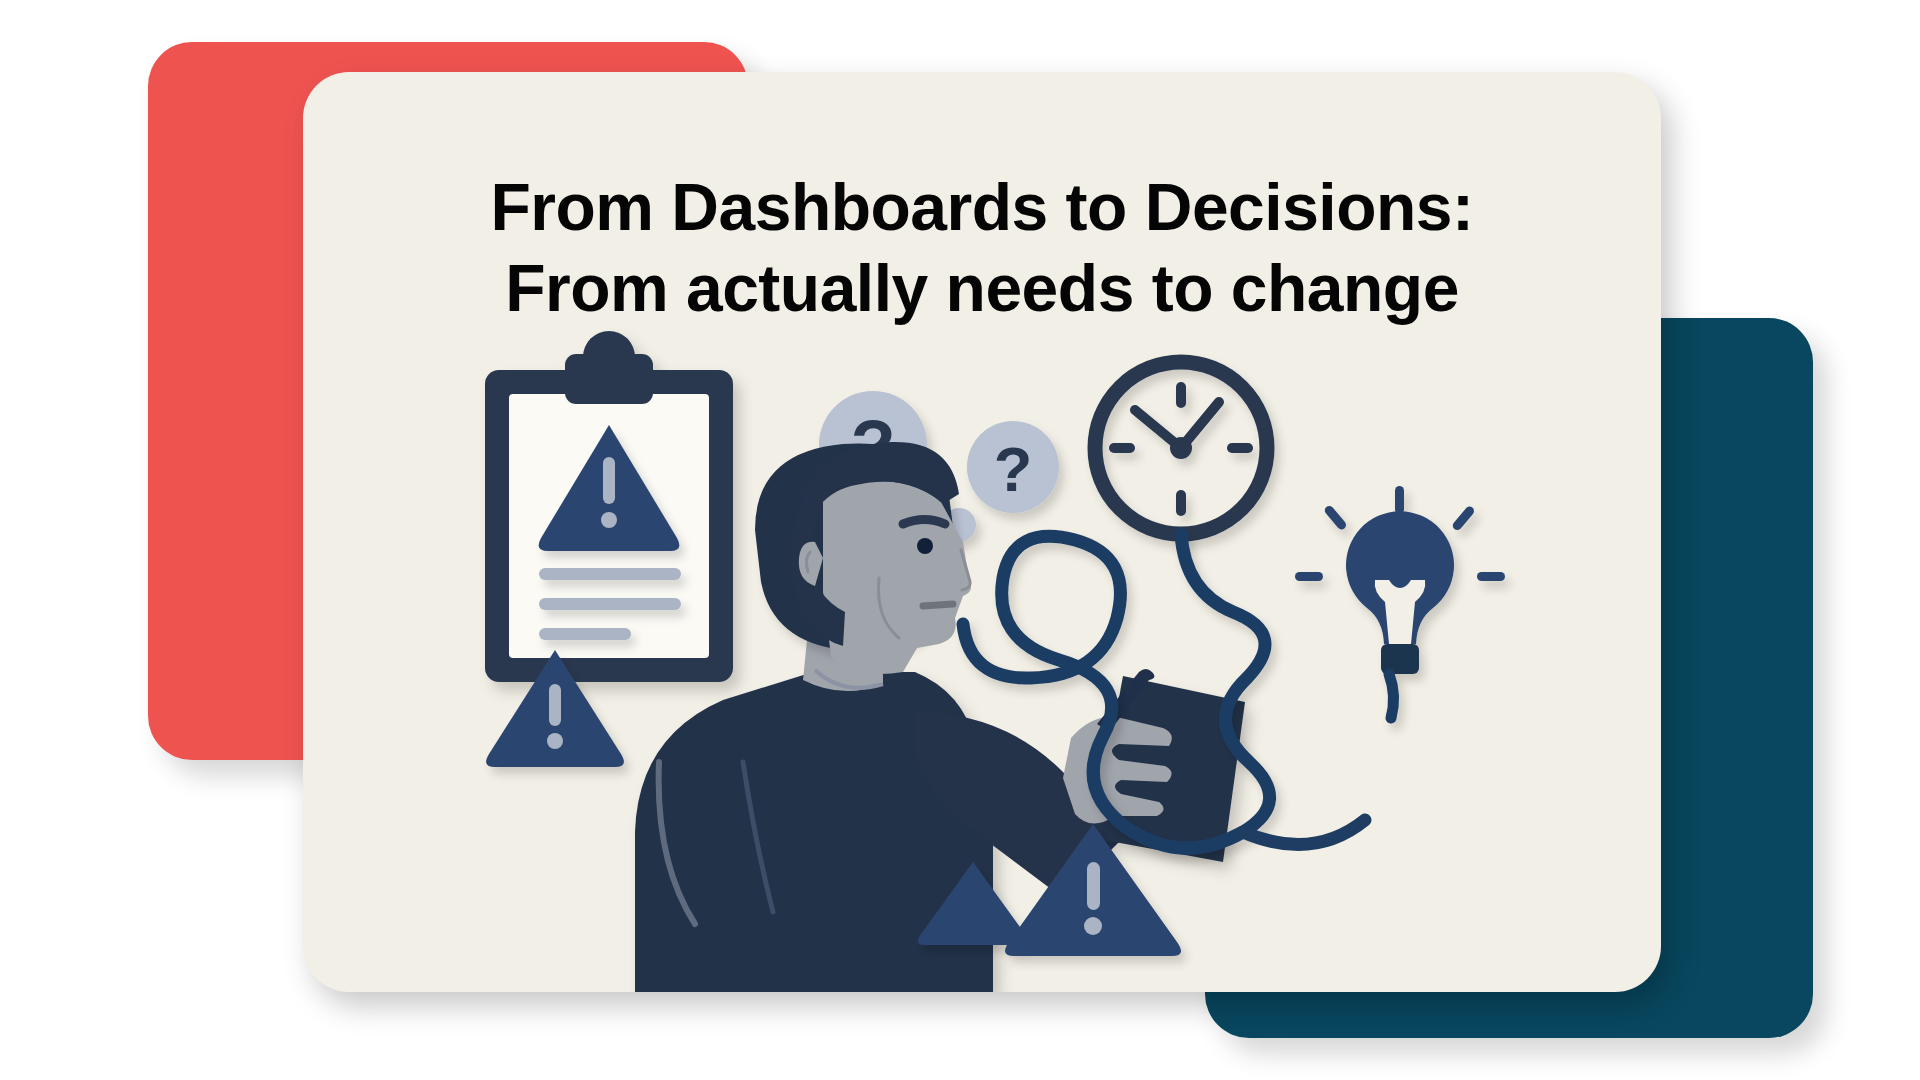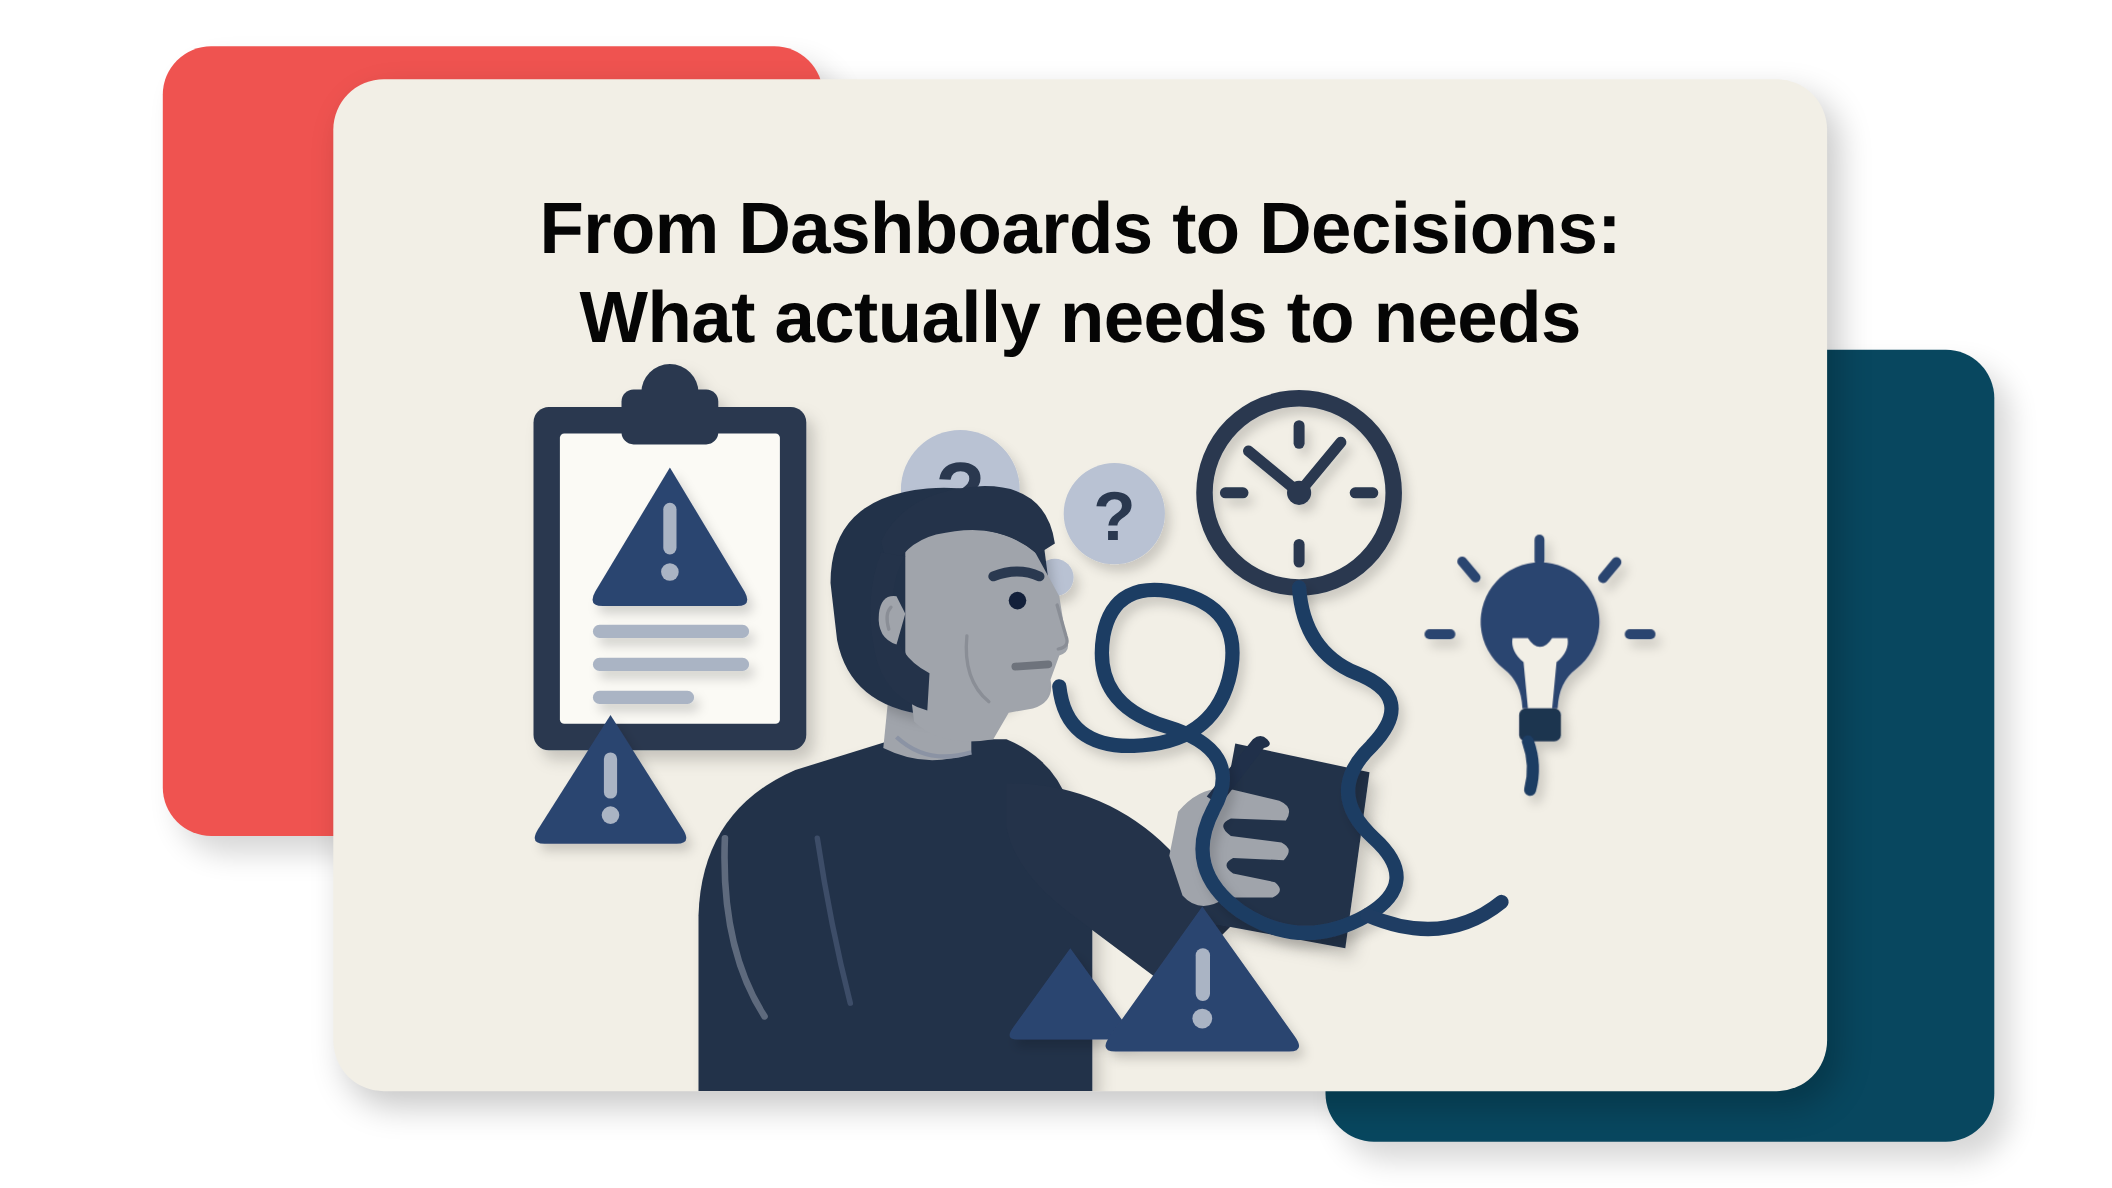--- a/index.html
+++ b/index.html
@@ -72,21 +72,21 @@
 
 <div class="stage">
 
   <div class="card-red"></div>
   <div class="card-teal"></div>
 
   <div class="card-main">
 
     <div class="headline">
       <span class="l1">From Dashboards to Decisions:</span>
-      <span class="l2">What actually needs to needs</span>
+      <span class="l2">From actually needs to change</span>
     </div>
 
     <div class="illus">
       <svg viewBox="0 0 1358 920" xmlns="http://www.w3.org/2000/svg">
         <defs>
           <filter id="sh" x="-30%" y="-30%" width="180%" height="180%">
             <feDropShadow dx="7" dy="9" stdDeviation="7" flood-color="#000000" flood-opacity="0.18"></feDropShadow>
           </filter>
           <filter id="sh2" x="-30%" y="-30%" width="180%" height="180%">
             <feDropShadow dx="5" dy="7" stdDeviation="5" flood-color="#000000" flood-opacity="0.16"></feDropShadow>

